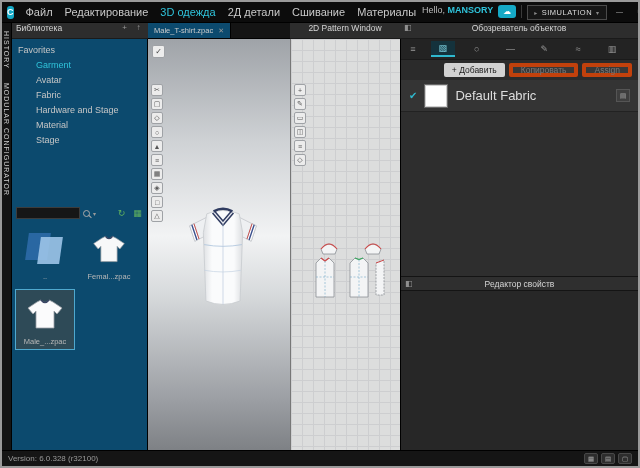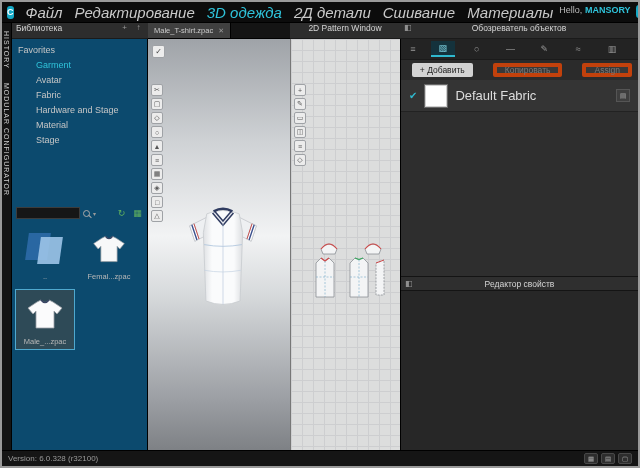--- a/index.html
+++ b/index.html
@@ -3,21 +3,21 @@
 <meta charset="utf-8">
 <style>
   *{box-sizing:border-box;margin:0;padding:0;}
   html,body{background:#000;}
   body{font-family:"Liberation Sans","DejaVu Sans",sans-serif;}
   .window{position:relative;width:640px;height:468px;background:#181818;border:2px solid #9a9a9a;overflow:hidden;}
 
   
   .titlebar{position:absolute;left:0;top:0;width:100%;height:21px;background:#0c0c0c;display:flex;align-items:center;padding:0 5px;border-bottom:1px solid #000;}
   .logo{width:13px;height:13px;background:#15a9c6;border-radius:3px;color:#fff;font-size:9px;font-weight:bold;display:flex;align-items:center;justify-content:center;margin-right:6px;}
-  .menu-item{font-size:15px;color:#c9c9c9;padding:3px 6px;white-space:nowrap;cursor:default;font-style:italic;}
+  .menu-item{font-size:11px;color:#c9c9c9;padding:3px 6px;white-space:nowrap;cursor:default;}
   .menu-item.active{color:#2fc3da;}
   .tb-right{margin-left:auto;display:flex;align-items:flex-start;gap:5px;}
   .hello{font-size:9px;color:#bbb;white-space:nowrap;}
   .hello .uname{color:#2fc3da;font-weight:bold;}
   .cloud-btn{width:18px;height:13px;background:#15a9c6;border-radius:3px;color:#fff;font-size:8px;line-height:13px;text-align:center;}
   .sep{width:1px;height:13px;background:#3a3a3a;}
   .sim-select{display:flex;align-items:center;gap:4px;border:1px solid #4a4a4a;background:#161616;height:15px;padding:0 6px;font-size:7.5px;color:#ddd;letter-spacing:.5px;}
   .sim-ico,.caret{color:#8a8a8a;font-size:6px;}
   .win-btn{width:16px;height:13px;font-size:7px;color:#aaa;display:flex;align-items:center;justify-content:center;}
   .win-btn.close{background:#a03a3a;color:#eee;border-radius:2px;}
@@ -26,21 +26,21 @@
   .panel-hdr{position:absolute;top:21px;height:16px;background:#2d2d2d;display:flex;align-items:flex-start;justify-content:center;font-size:8.5px;color:#d5d5d5;border-bottom:1px solid #1a1a1a;}
   .hdr-lib{left:10px;width:136px;justify-content:flex-start;padding:0 4px;gap:3px;}
   .hdr-lib .title{flex:1;}
   .hdr-ico{font-size:8px;color:#9a9a9a;width:11px;text-align:center;}
   .hdr-2d{left:288px;width:110px;}
   .hdr-ob{left:398px;width:238px;position:absolute;}
   .hdr-ob .collapse{position:absolute;left:4px;font-size:8px;color:#8f8f8f;}
 
   
   .vp-tabbar{position:absolute;left:146px;top:21px;width:142px;height:16px;background:#141414;display:flex;border-bottom:1px solid #000;}
-  .vp-tab{height:100%;background:#404040;display:flex;align-items:center;gap:5px;padding:0 6px;font-size:7.5px;color:#ccc;border-right:1px solid #000;}
+  .vp-tab{height:100%;background:#0c4a6e;display:flex;align-items:center;gap:5px;padding:0 6px;font-size:7.5px;color:#ccc;border-right:1px solid #000;}
   .tab-close{color:#999;font-size:7px;}
 
   
   .side-strip{position:absolute;left:0;top:21px;width:10px;bottom:16px;background:#141414;display:flex;flex-direction:column;align-items:center;padding-top:8px;gap:14px;border-right:1px solid #000;}
   .v-label{writing-mode:vertical-rl;font-size:7px;color:#cfcfcf;letter-spacing:1px;white-space:nowrap;}
 
   
   .library{position:absolute;left:10px;top:37px;width:136px;bottom:16px;background:#0c4a6e;border-right:1px solid #000;}
   .lib-list{padding-top:4px;}
   .lib-item{height:15px;line-height:15px;font-size:9px;color:#c6c6c6;padding-left:24px;white-space:nowrap;}
@@ -75,21 +75,21 @@
   .pt-tools{position:absolute;left:3px;top:45px;display:flex;flex-direction:column;gap:2px;}
   .patterns-svg{position:absolute;left:20px;top:198px;width:84px;height:62px;}
 
   
   .rpanel{position:absolute;left:398px;top:37px;right:0;bottom:16px;background:#2b2b2b;border-left:1px solid #000;display:flex;flex-direction:column;}
   .rp-tabs{height:21px;background:#232323;display:flex;align-items:center;padding:0 4px;border-bottom:1px solid #1a1a1a;}
   .rp-hamburger{width:16px;font-size:9px;color:#9a9a9a;text-align:center;}
   .rp-tabset{flex:1;display:flex;justify-content:space-evenly;align-items:center;}
   .rp-tab{width:24px;height:16px;display:flex;align-items:center;justify-content:center;font-size:9px;color:#9a9a9a;}
   .rp-tab.selected{background:#14323c;border-bottom:2px solid #2fb9cf;color:#7fd4e4;}
-  .rp-actions{height:20px;display:flex;align-items:center;justify-content:flex-end;gap:20px;padding:0 6px;background:#2b2b2b;}
+  .rp-actions{height:20px;display:flex;align-items:center;justify-content:flex-end;gap:4px;padding:0 6px;background:#2b2b2b;}
   .btn{height:14px;font-size:8.5px;padding:0 8px;display:flex;align-items:center;border-radius:2px;white-space:nowrap;}
   .btn.light{background:#d2d2d2;color:#1d1d1d;}
   .btn.dark{background:#383838;color:#7a7a7a;border:4px solid #c2410c;}
   .fabric-row{height:32px;background:#343434;display:flex;align-items:center;gap:8px;padding:0 8px;border-bottom:1px solid #222;}
   .check{color:#2fb9cf;font-size:10px;}
   .swatch{width:22px;height:22px;background:#fff;border:1px solid #cfcfcf;outline:1px solid #666;}
   .fabric-name{font-size:13px;color:#ddd;flex:1;}
   .fabric-menu{width:14px;height:13px;background:#3e3e3e;border:1px solid #555;color:#999;font-size:7px;display:flex;align-items:center;justify-content:center;}
   .rp-space{height:164px;background:#2e2e2e;}
   .prop-hdr{position:relative;height:15px;background:#2f2f2f;border-top:1px solid #141414;border-bottom:1px solid #141414;display:flex;align-items:center;justify-content:center;font-size:8.5px;color:#d5d5d5;}

